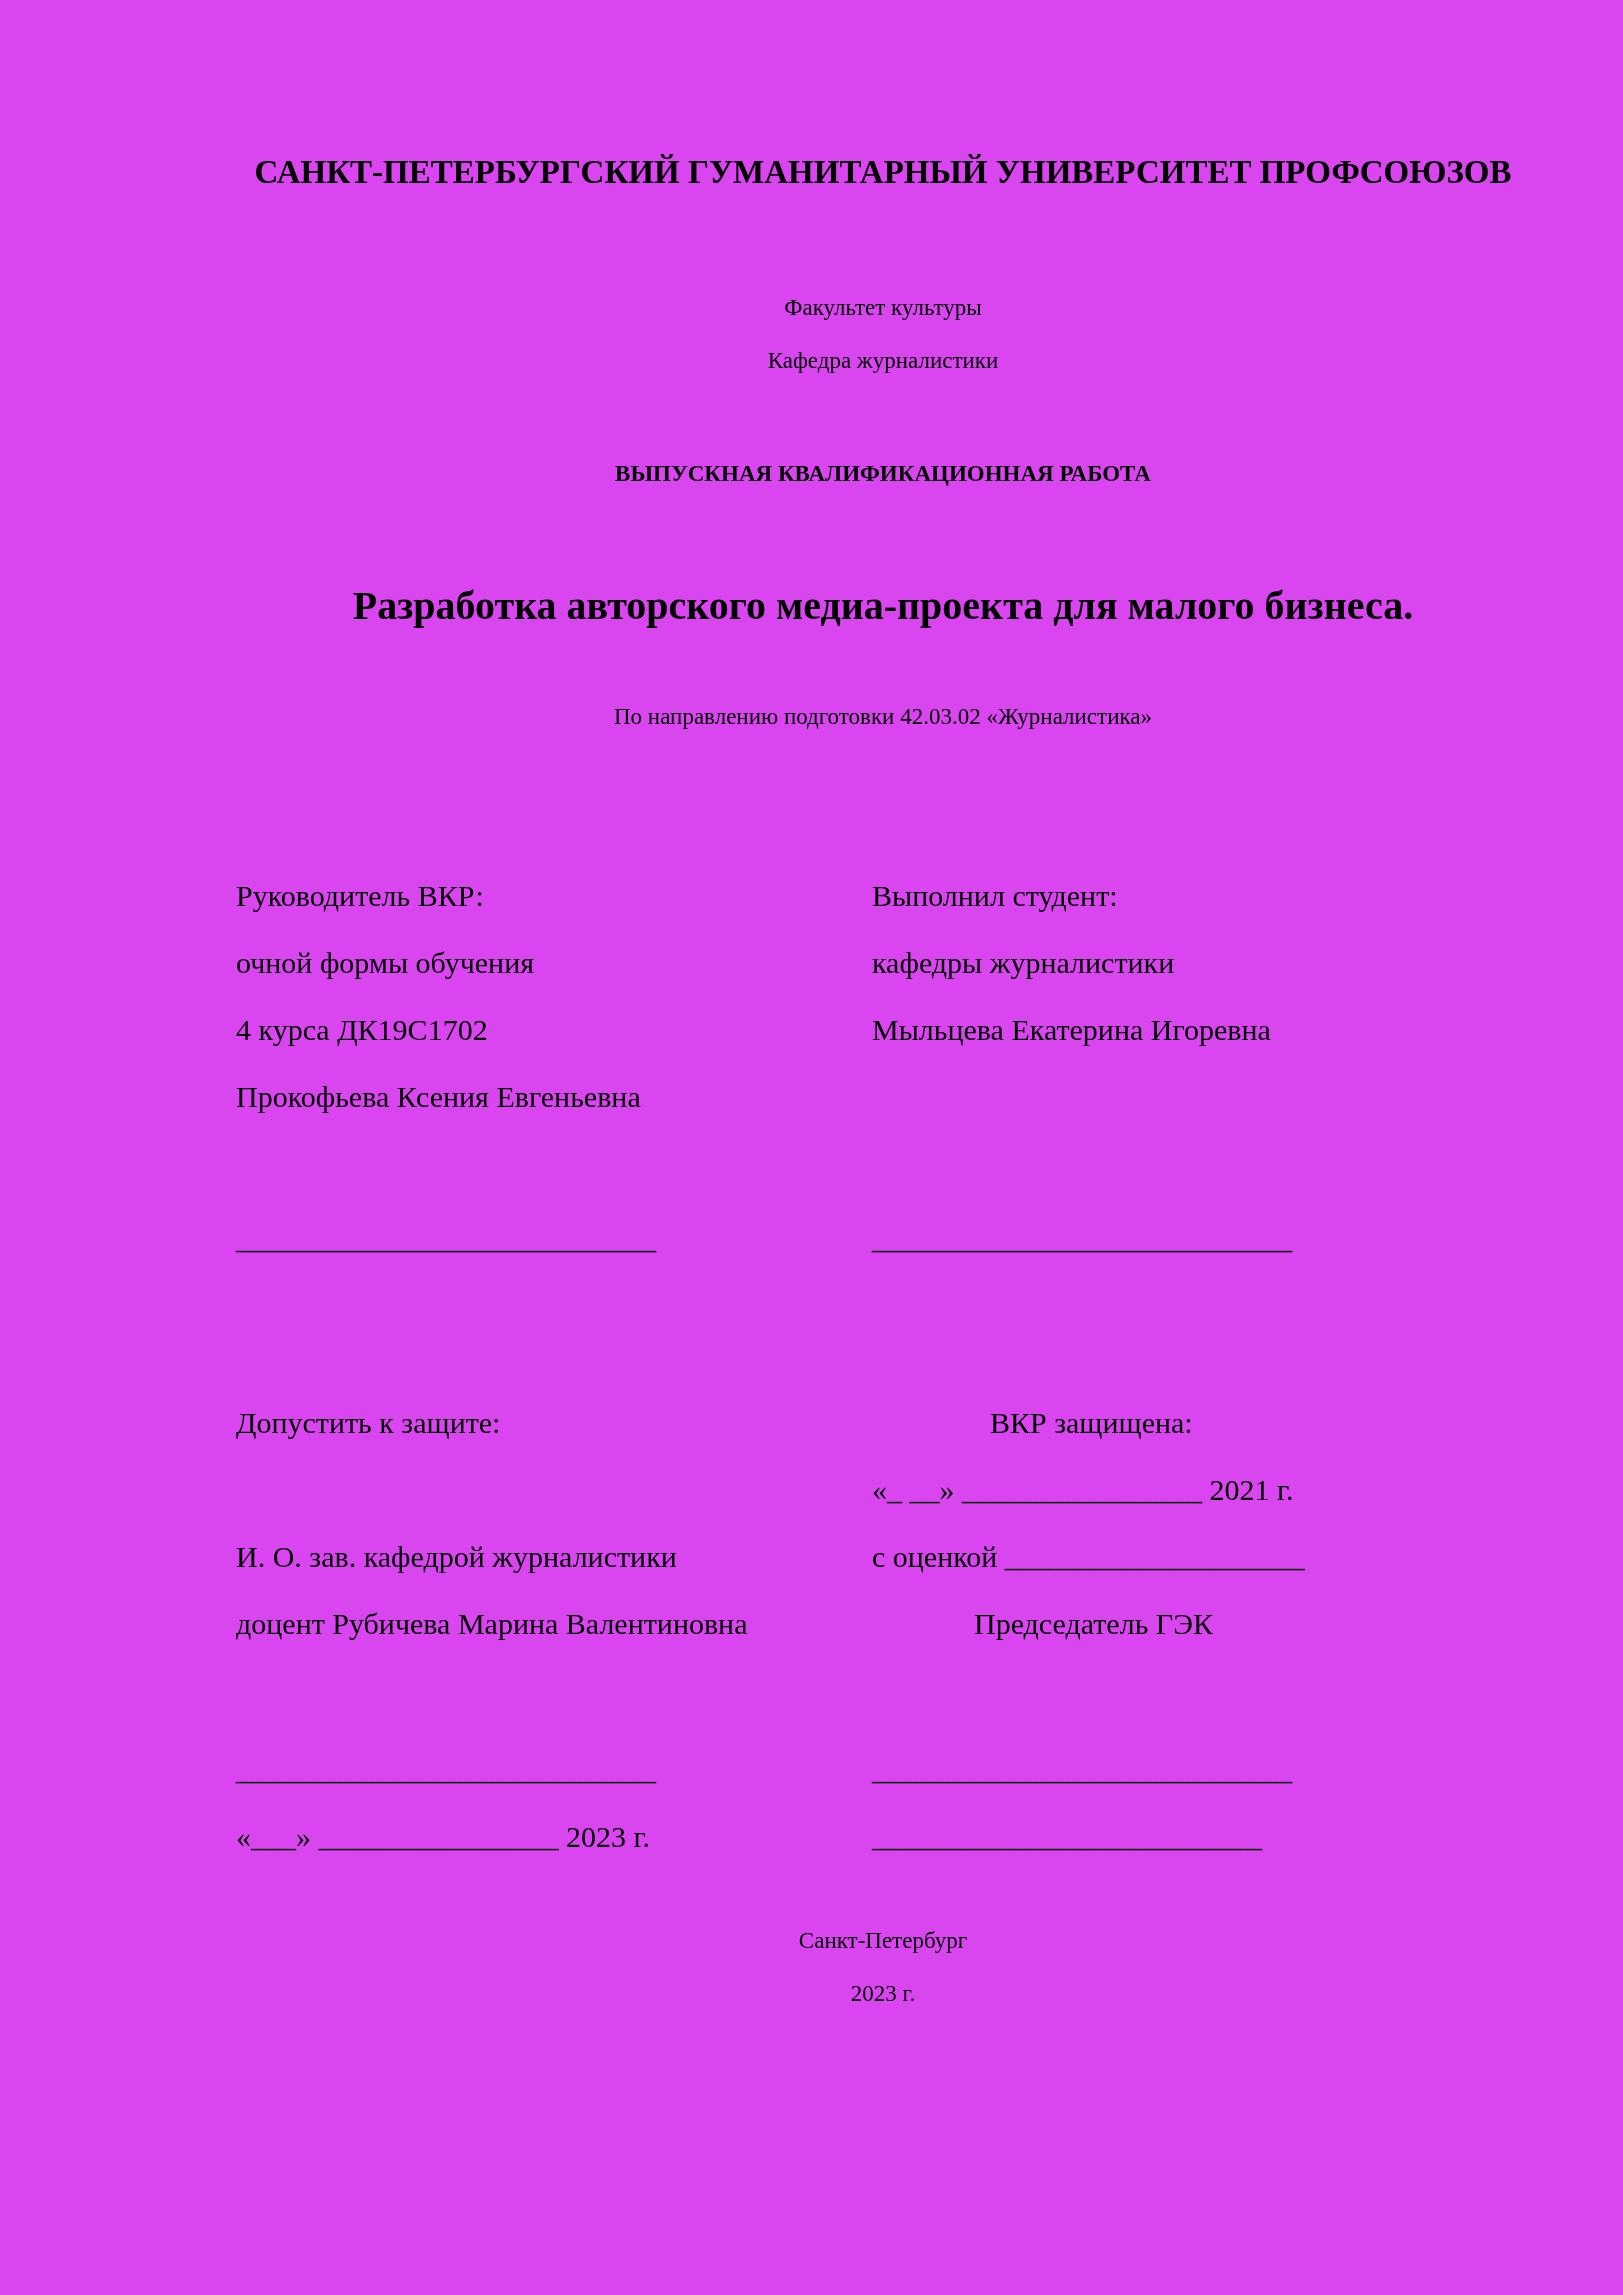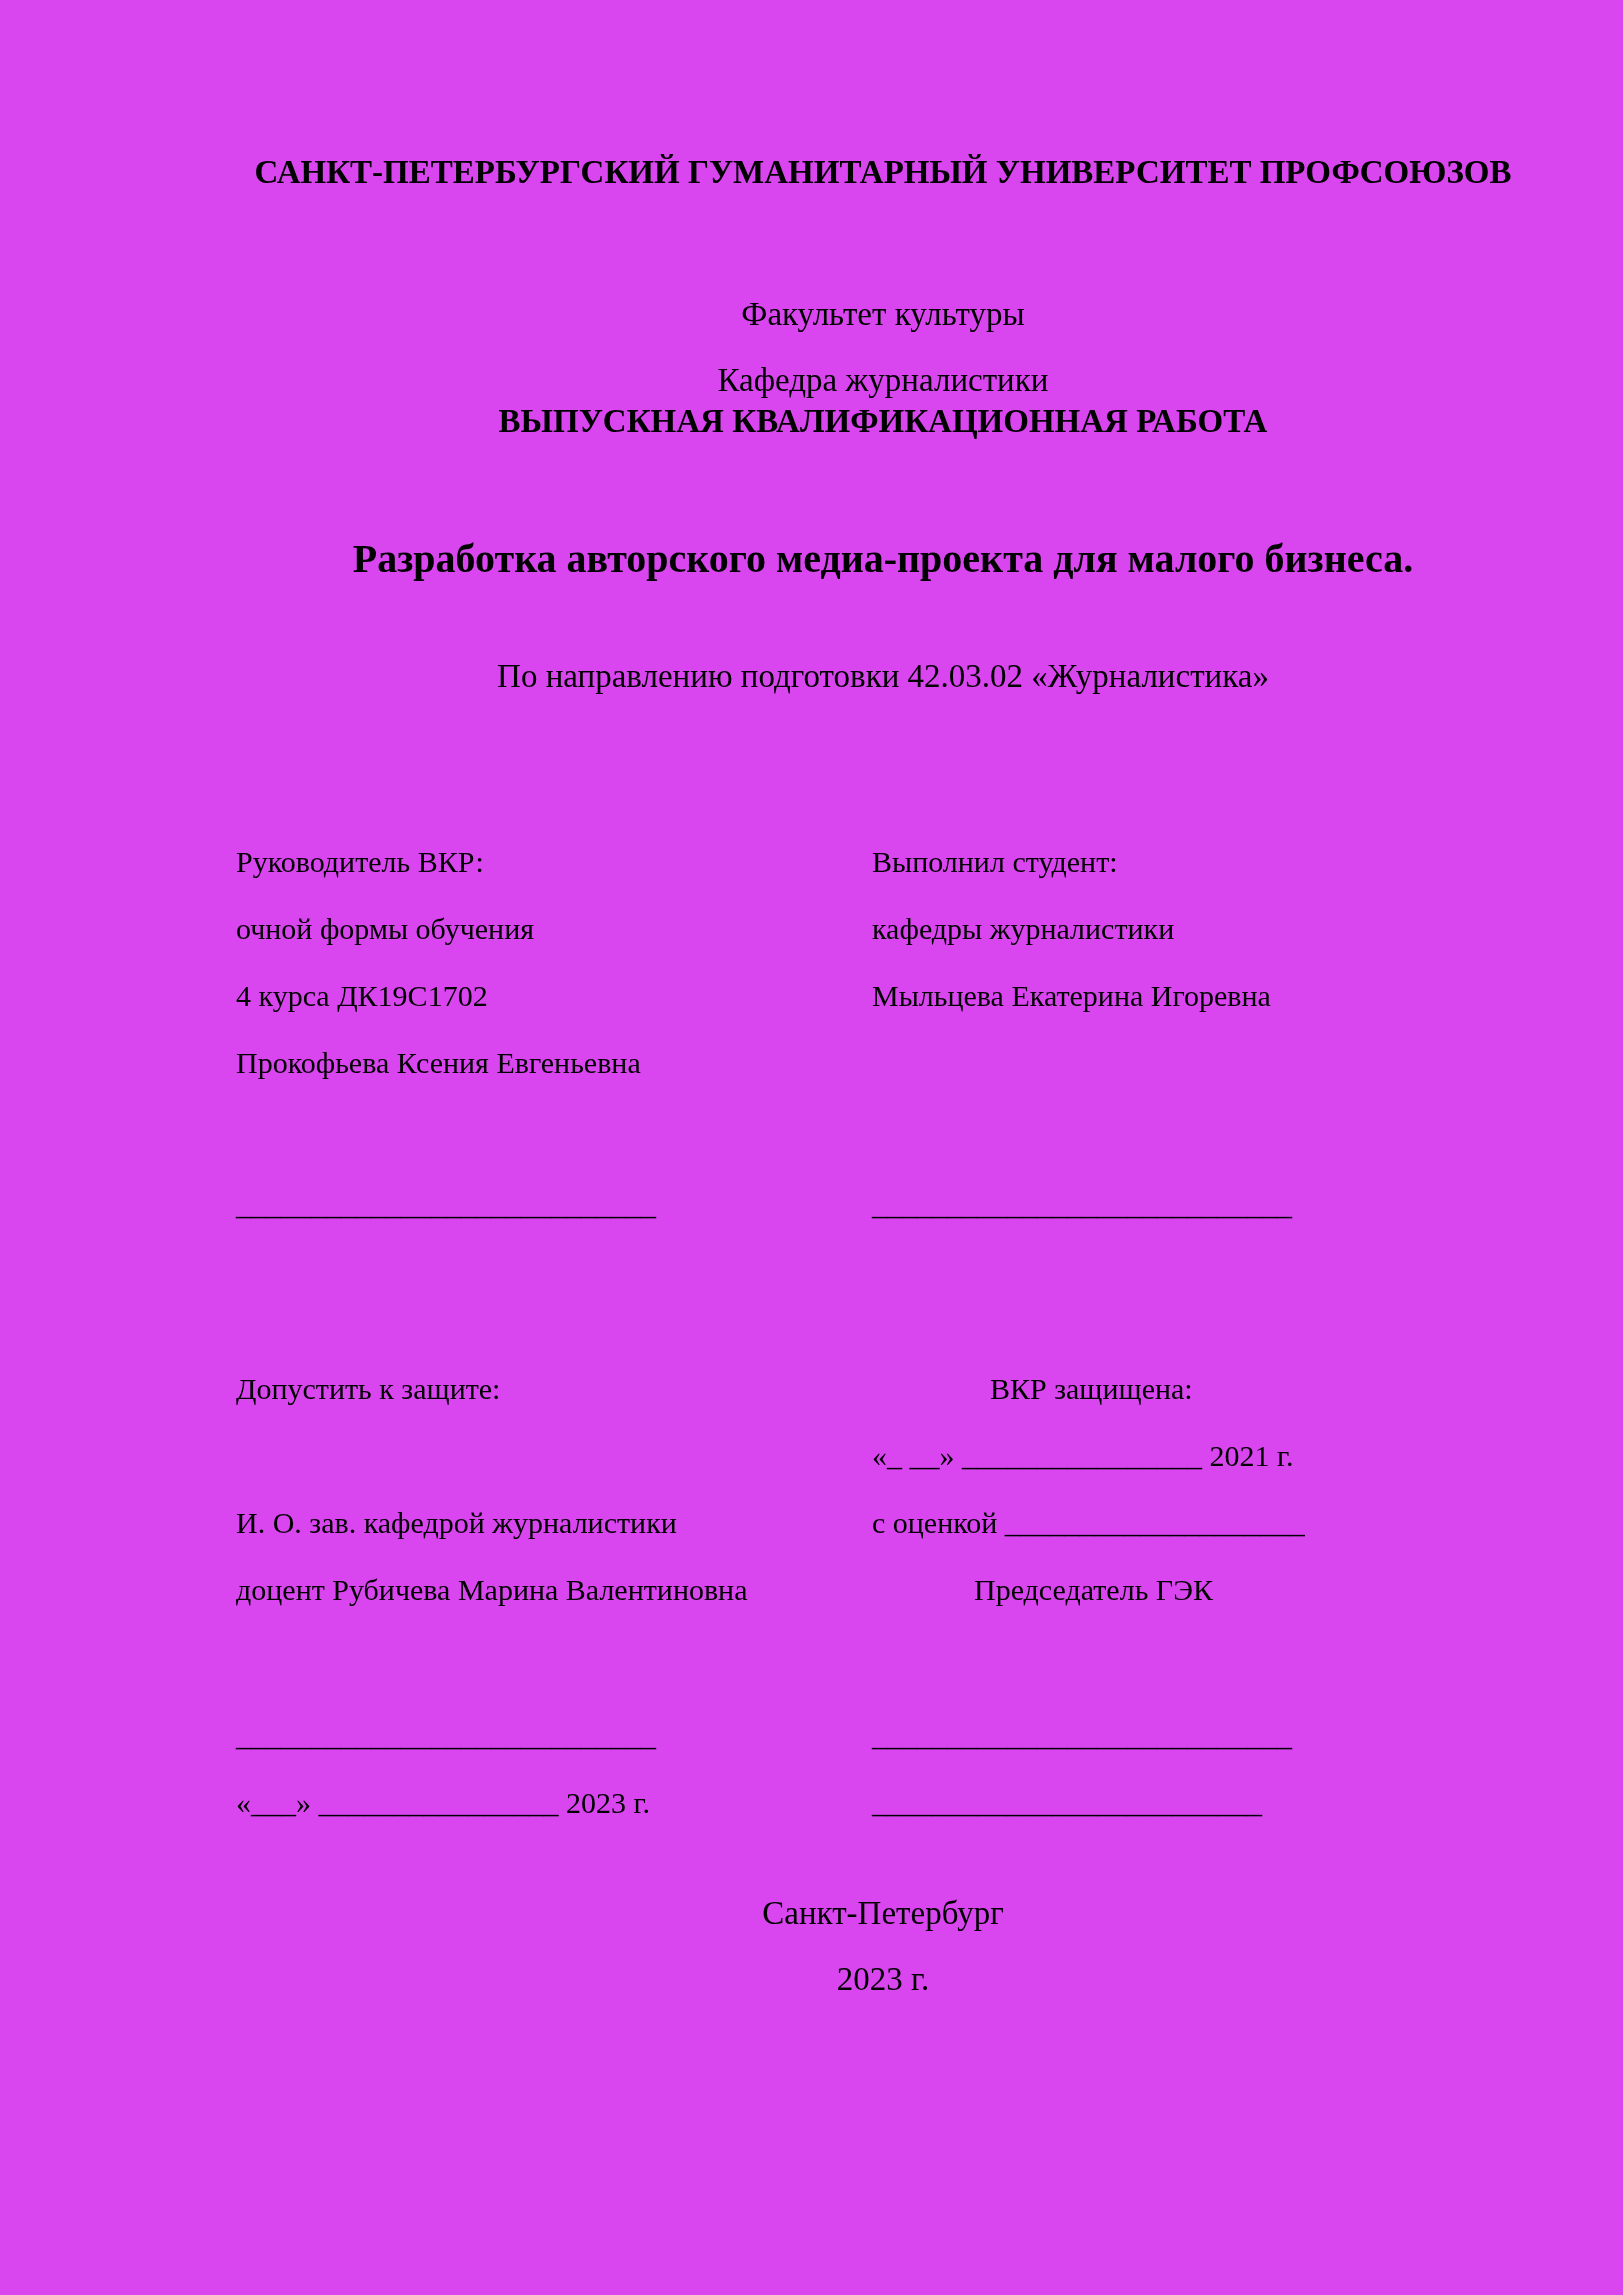--- a/index.html
+++ b/index.html
@@ -21,25 +21,25 @@
   p, h1, h2 { font-weight: normal; white-space: nowrap; }
 
   .u-title {
     font-size: 33px;
     font-weight: bold;
     text-align: center;
     line-height: 1.2;
     white-space: normal;
   }
   .centered { text-align: center; }
-  .body-text { font-size: 33px; line-height: 1.25; }
+  .body-text { font-size: 23px; line-height: 1.25; }
 
   .faculty        { margin-top: 101px; }
   .department     { margin-top: 25px; }
-  .worktype       { font-weight: bold; }
+  .worktype       { margin-top: 84px; font-weight: bold; }
   .thesis-title   { margin-top: 92px; font-size: 40px; font-weight: bold; line-height: 1.25; }
   .direction      { margin-top: 72px; }
   .qualification  { margin-top: 25px; }
 
   .two-col {
     display: grid;
     grid-template-columns: 636px 1fr;
     font-size: 30px;
   }
   .two-col .cell {

